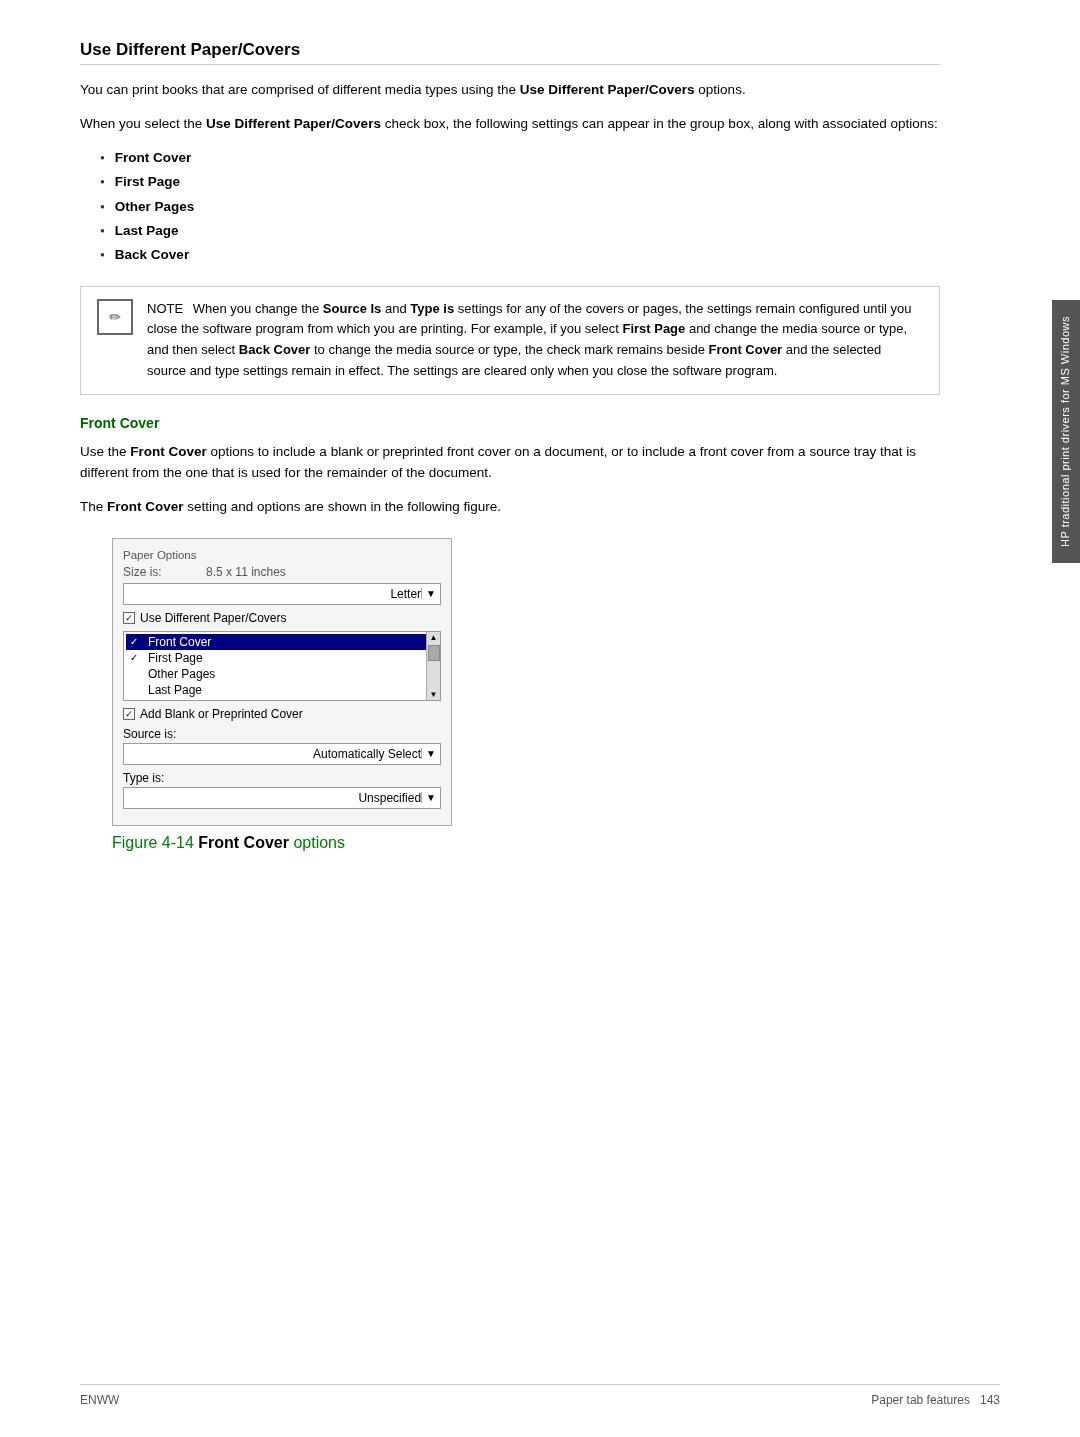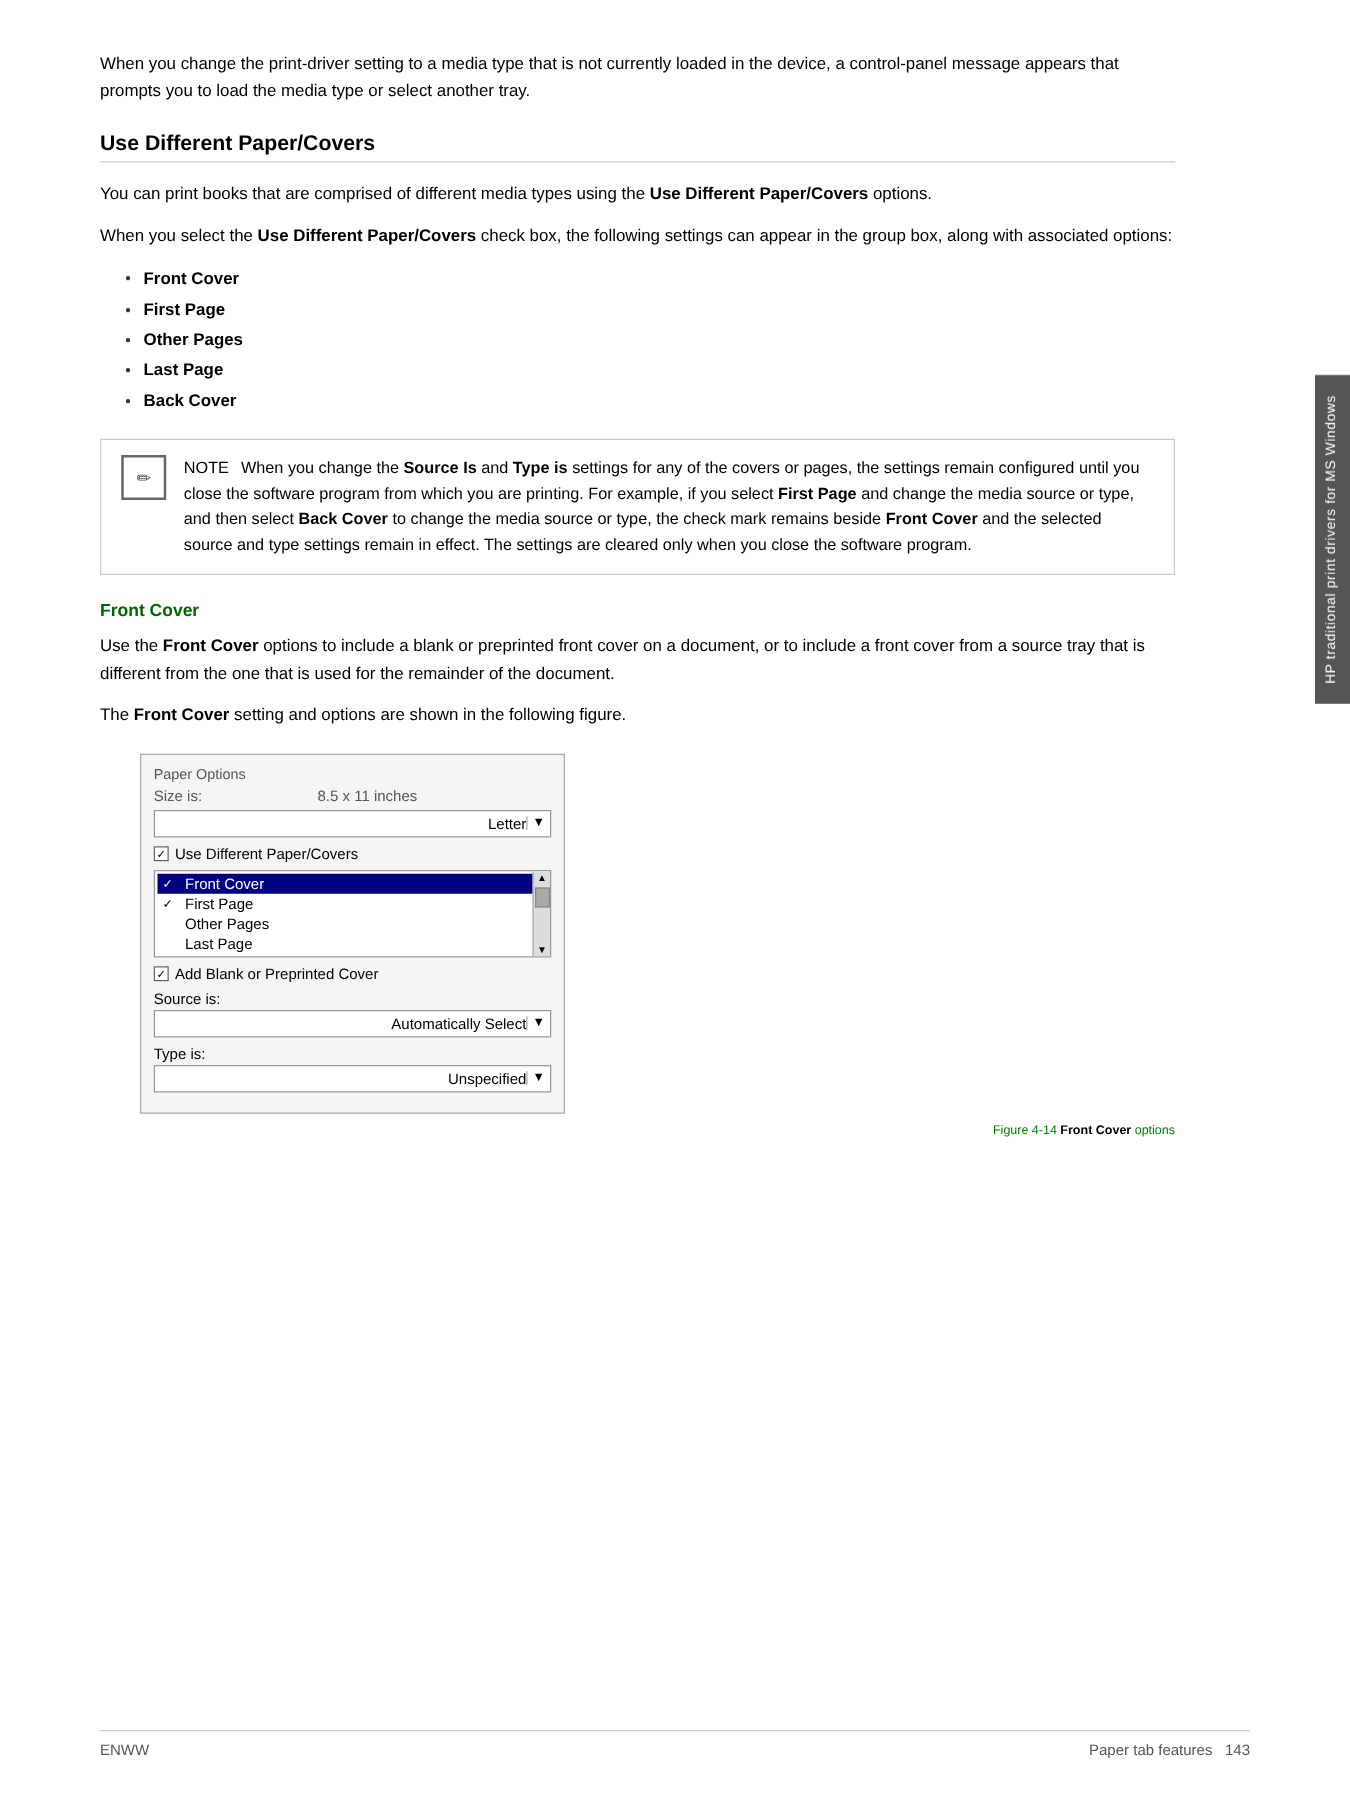--- a/index.html
+++ b/index.html
@@ -135,21 +135,20 @@
 
     .figure-label {
       font-size: 12px;
       color: #555;
       min-width: 60px;
     }
 
     .figure-value {
       font-size: 12px;
       color: #555;
-      margin-left: 48px;
     }
 
     .figure-select {
       width: 100%;
       border: 1px solid #999;
       background: #fff;
       padding: 2px 4px;
       font-size: 12px;
       display: flex;
       align-items: center;
@@ -236,24 +235,23 @@
 
     .figure-scroll-thumb {
       width: 12px;
       height: 16px;
       background: #aaa;
       border: 1px solid #888;
       margin-top: 2px;
     }
 
     .figure-caption {
-      font-size: 10px;
+      font-size: 16px;
       margin-top: 8px;
       color: #008000;
-      text-align: right;
     }
 
     .figure-caption strong {
       font-weight: bold;
       color: #000;
     }
 
     .footer-bar {
       position: absolute;
       bottom: 30px;
@@ -283,21 +281,20 @@
       letter-spacing: 0.5px;
       line-height: 1.3;
       white-space: nowrap;
     }
   </style>
 </head>
 <body>
 
 <div class="page-content">
 
-  <p class="intro-text">When you change the print-driver setting to a media type that is not currently loaded in the device, a control-panel message appears that prompts you to load the media type or select another tray.</p>
 
   <h2 class="section-heading">Use Different Paper/Covers</h2>
 
   <p class="body-text">
     You can print books that are comprised of different media types using the <strong>Use Different Paper/Covers</strong> options.
   </p>
 
   <p class="body-text">
     <span>When you select the </span><strong>Use Different Paper/Covers</strong><span> check box, the following settings can appear in the group box, along with associated options:</span>
   </p>

